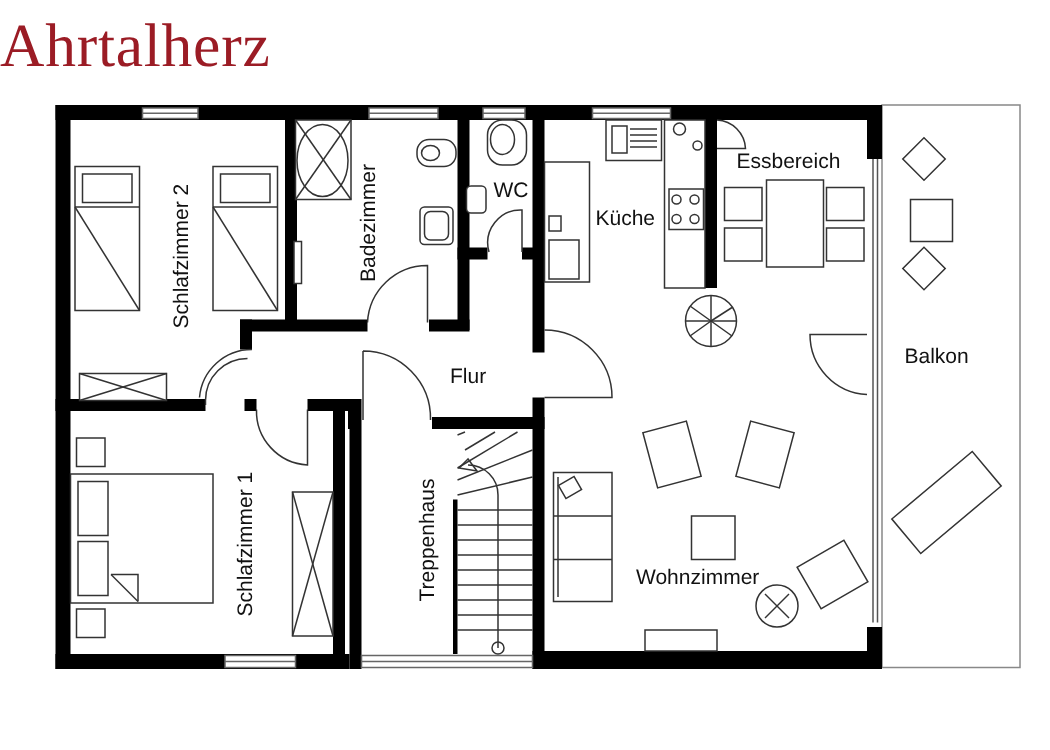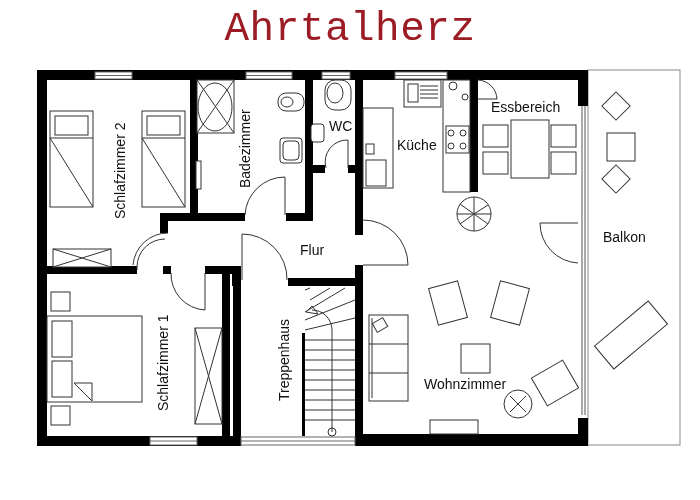--- a/index.html
+++ b/index.html
@@ -1,17 +1,17 @@
 <!DOCTYPE html>
 <html><head>
 <meta charset="utf-8">
 <style>
   html, body { margin: 0; padding: 0; background: #ffffff; }
   body { width: 700px; height: 500px; position: relative; overflow: hidden; font-family: "Liberation Sans", sans-serif; }
-  .title { position: absolute; left: 0; top: 6px; width: 700px; text-align: center; font-size: 41px; color: #9b1c25; font-family: Liberation Mono, monospace; letter-spacing: 0.5px; }
+  .title { position: absolute; left: 0; top: 6px; width: 700px; font-size: 41px; color: #9b1c25; font-family: Liberation Serif, serif; letter-spacing: 0.5px; }
   svg { position: absolute; left: 0; top: 0; }
   .lbl { font-family: "Liberation Sans", sans-serif; font-size: 14px; fill: #111; }
   .wall { fill: #000; }
   .ln { fill: none; stroke: #333; stroke-width: 1; }
   .ln2 { fill: #fff; stroke: #333; stroke-width: 1; }
   .win { fill: #fff; stroke: #666; stroke-width: 1; }
 </style>
 </head>
 <body>
 

